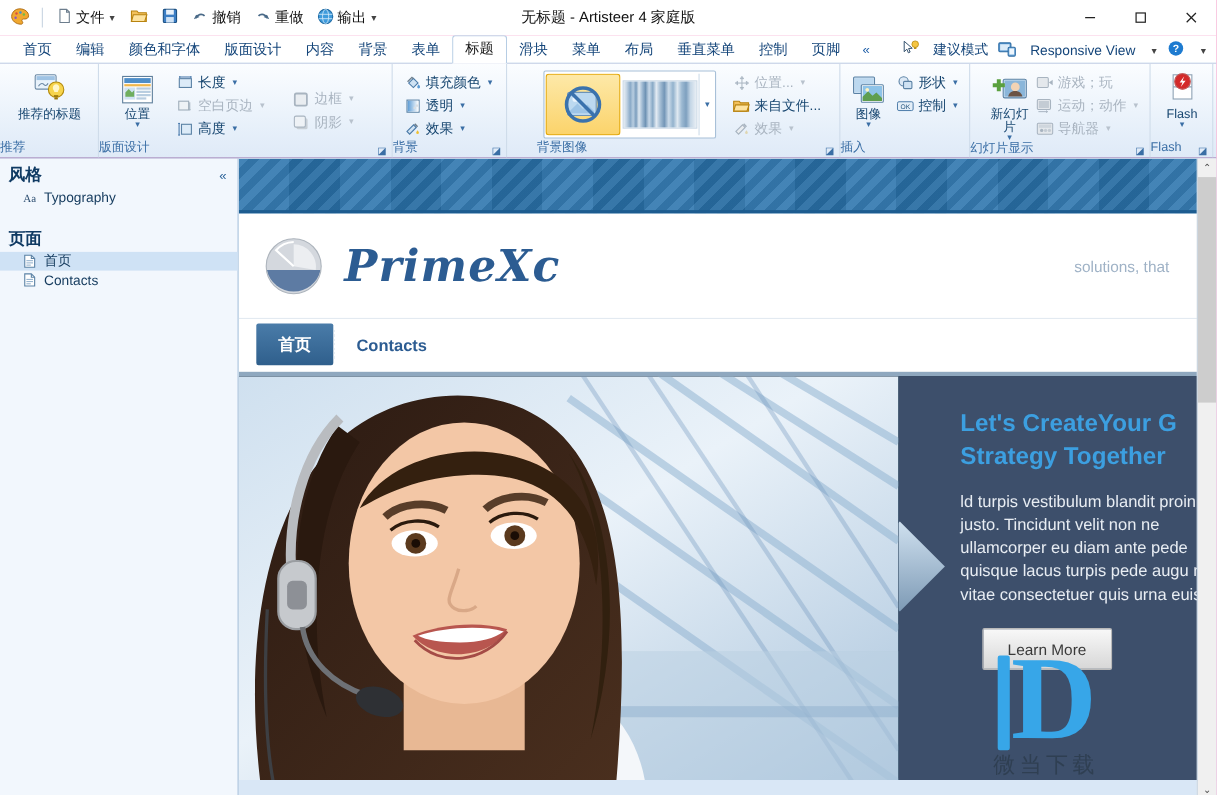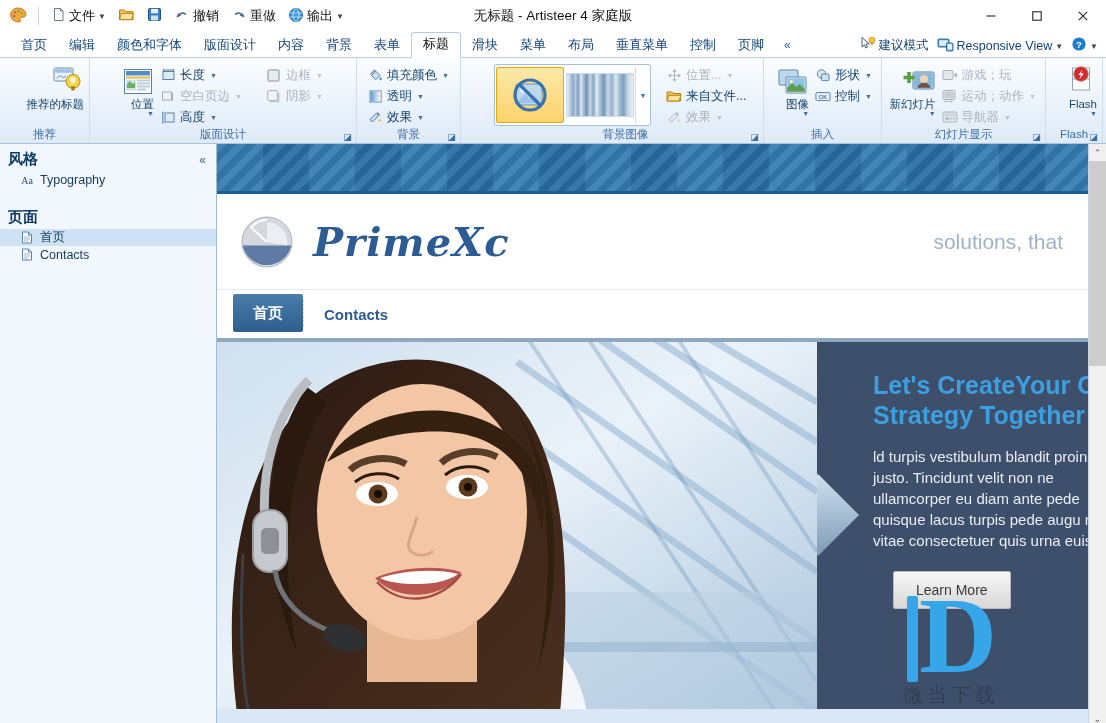--- a/index.html
+++ b/index.html
@@ -22,32 +22,32 @@
   .wbtn{width:46px;height:32px;display:flex;align-items:center;justify-content:center;font-size:14px;color:#222;cursor:default;}
 
   
   .tabstrip{height:25px;background:#ffffff;display:flex;align-items:flex-end;position:relative;
     border-bottom:1px solid #b6cde4;padding-left:10px;}
   .rtab{padding:0 11px;height:24px;line-height:24px;font-size:13px;color:#14457a;cursor:default;white-space:nowrap;}
   .rtab.active{background:#fff;border:1px solid #b6cde4;border-bottom:1px solid #fff;
     border-radius:3px 3px 0 0;position:relative;top:1px;height:24px;line-height:22px;color:#111;}
   .rtab.chev{color:#1f5fa8;padding:0 9px;font-size:12px;}
   .tabs-right{margin-left:auto;display:flex;align-items:center;gap:8px;padding-right:8px;padding-bottom:2px;}
-  .tr-item{display:inline-flex;align-items:center;gap:3px;font-size:12.5px;color:#14457a;cursor:default;white-space:nowrap;margin-top:35px;}
+  .tr-item{display:inline-flex;align-items:center;gap:13px;font-size:12.5px;color:#14457a;cursor:default;white-space:nowrap;margin-top:35px;}
 
   
   .ribbon{height:85px;background:linear-gradient(#fbfdff,#e7f0fa 68%,#dfeaf7);
     border-bottom:1px solid #a9c3dd;display:flex;align-items:stretch;position:relative;}
   .rgroup{position:relative;display:flex;flex-direction:column;padding:3px 0 0 0;}
   .rgroup + .rgroup{border-left:1px solid #cfdcea;}
   .rg-body{flex:1;display:flex;align-items:flex-start;padding:2px 5px 0 6px;gap:2px;}
-  .rg-title{height:15px;line-height:13px;text-align:center;font-size:11.5px;color:#3a6ea5;position:relative;}
+  .rg-title{height:15px;line-height:13px;text-align:left;font-size:11.5px;color:#3a6ea5;position:relative;}
   .rg-dialog{position:absolute;right:4px;bottom:1px;width:9px;height:9px;font-size:9px;color:#3a6ea5;line-height:9px;}
 
-  .bigbtn{width:72px;display:flex;flex-direction:column;align-items:flex-end;gap:1px;padding:2px 0 0;cursor:default;border-radius:3px;}
+  .bigbtn{width:72px;display:flex;flex-direction:column;align-items:center;gap:1px;padding:2px 0 0;cursor:default;border-radius:3px;}
   .bigbtn .ic{height:32px;display:flex;align-items:flex-end;justify-content:center;}
   .bigbtn .lb{font-size:11.5px;color:#16456f;text-align:center;line-height:12px;}
   .bigbtn .dd{font-size:7px;color:#3a6ea5;line-height:6px;}
 
   .smallcol{display:flex;flex-direction:column;gap:1px;padding-top:2px;}
   .smallbtn{display:flex;align-items:center;gap:4px;height:20px;padding:0 4px;border-radius:3px;cursor:default;white-space:nowrap;font-size:12.5px;color:#16456f;}
   .smallbtn.dis{color:#a9b4c0;}
   .sb-ic{width:16px;height:16px;display:flex;align-items:center;justify-content:center;flex:0 0 16px;}
   .sb-dd{font-size:7px;color:#3a6ea5;margin-left:1px;}
   .smallbtn.dis .sb-dd{color:#b8c2cd;}
@@ -76,32 +76,32 @@
   .page-topbar{height:50px;background:#2b74ad;position:relative;overflow:hidden;}
   .page-topbar:before{content:"";position:absolute;inset:0;
     background:repeating-linear-gradient(135deg,rgba(255,255,255,.07) 0 7px,rgba(0,0,0,.07) 7px 14px),
                repeating-linear-gradient(90deg,rgba(255,255,255,.05) 0 46px,rgba(0,0,0,.06) 46px 92px);}
   .page-topbar:after{content:"";position:absolute;left:0;right:0;bottom:0;height:3px;background:#1d5c90;}
   .page-header{height:95px;display:flex;align-items:center;padding:0 22px;background:#fff;}
   .logo{display:flex;align-items:center;gap:18px;}
   .logo-mark{width:56px;height:56px;position:relative;}
   .logo-text{font-family:"DejaVu Serif","Liberation Serif",serif;font-style:italic;font-weight:bold;
     font-size:40px;color:#2c5c92;letter-spacing:1px;}
-  .slogan{margin-left:auto;font-size:21px;color:#9fb2c6;white-space:nowrap;padding-right:6px;}
+  .slogan{margin-left:auto;font-size:14px;color:#9fb2c6;white-space:nowrap;padding-right:6px;}
   .navbar{height:48px;border-top:1px solid #e3eaf1;border-bottom:4px solid #8fa8bf;background:#fff;
     display:flex;align-items:stretch;padding:0 16px;}
   .nav-tab{display:flex;align-items:center;padding:0 20px;font-size:15px;font-weight:bold;color:#2c5c92;cursor:default;}
   .nav-tab.active{background:linear-gradient(#4a7ca9,#2f5f8c);color:#fff;margin:4px 0 6px;border-radius:2px;}
   .nav-div{width:1px;margin:10px 0;background:repeating-linear-gradient(#c9d6e3 0 2px,transparent 2px 4px);}
   .slider{position:relative;height:372px;overflow:hidden;background:#0d2a44;}
   .slide-photo{position:absolute;left:0;top:0;width:600px;height:372px;overflow:hidden;}
   .slide-panel{position:absolute;right:0;top:0;width:274px;height:372px;background:#3d4f6b;padding:28px 0 0 56px;box-sizing:border-box;overflow:hidden;}
   .slide-arrow{position:absolute;left:-28px;top:144px;width:58px;height:58px;transform:rotate(45deg);
     background:linear-gradient(135deg,#cfe0ef,#7d9ab5);}
-  .slide-h2{font-size:25px;font-weight:bold;color:#3c9fe0;line-height:30px;margin:0 0 16px;white-space:nowrap;}
+  .slide-h2{font-size:22px;font-weight:bold;color:#3c9fe0;line-height:30px;margin:0 0 16px;white-space:nowrap;}
   .slide-p{font-size:15px;color:#e8edf3;line-height:21px;margin:0 0 20px;width:260px;}
   .slide-btn{display:inline-block;background:linear-gradient(#f8f8f8,#d7d7d7);border:1px solid #b9b9b9;
     border-radius:2px;padding:10px 22px;font-size:14px;color:#3a3a3a;cursor:default;margin-left:20px;}
 
   
   .wm{position:absolute;right:28px;bottom:6px;width:180px;height:120px;pointer-events:none;}
   .wm-d{position:absolute;left:36px;top:0;font-size:108px;line-height:96px;font-weight:bold;color:#37a6e8;
     font-family:"Liberation Serif",serif;}
   .wm-bar{position:absolute;left:24px;top:8px;width:11px;height:86px;background:#37a6e8;border-radius:2px;}
   .wm-cn{position:absolute;left:20px;top:94px;font-size:20px;font-weight:normal;color:#2f3f52;letter-spacing:4px;}
@@ -333,21 +333,21 @@
               <svg width="15" height="15" viewBox="0 0 15 15">
                   <path d="M1.8 2.2v10.6M1 2.2h1.6M1 12.8h1.6" stroke="#3a6ea5" stroke-width=".9" fill="none"></path>
                   <rect x="4" y="3" width="9" height="9" fill="#dcebf8" stroke="#5b82a5"></rect>
                 </svg>
             </span>
             <span>高度</span>
             <span class="sb-dd">▼</span>
           </div>
         </div>
 
-        <div class="smallcol" style="margin-left:14px;">
+        <div class="smallcol" style="margin-left:14px;margin-top:15px;">
           <div class="smallbtn dis">
             <span class="sb-ic">
               <svg width="15" height="15" viewBox="0 0 15 15">
                   <rect x="2" y="2" width="11" height="11" rx="1.5" fill="#e9edf1" stroke="#a8b4c0" stroke-width="1.6"></rect>
                 </svg>
             </span>
             <span>边框</span>
             <span class="sb-dd">▼</span>
           </div>
           <div class="smallbtn dis">
@@ -516,21 +516,21 @@
             <span>控制</span>
             <span class="sb-dd">▼</span>
           </div>
         </div>
       </div>
       <div class="rg-title">插入</div>
     </div>
 
     <div class="rgroup" style="width:163px;">
       <div class="rg-body">
-        <div class="bigbtn" style="width:62px;">
+        <div class="bigbtn" style="width:62px;margin-left:12px;">
           <span class="ic">
             <svg width="34" height="30" viewBox="0 0 34 30">
               <rect x="11" y="5" width="21" height="17" rx="1.5" fill="#cfe2f3" stroke="#5b82a5"></rect>
               <rect x="12.2" y="6.2" width="18.6" height="14.6" fill="#8ab6da"></rect>
               <circle cx="22" cy="12" r="4" fill="#f2d3b4"></circle>
               <path d="M15.5 20.8c.8-3.4 3.3-5 6.5-5s5.7 1.6 6.5 5z" fill="#6b5344"></path>
               <path d="M4 4v11M-1.5 9.5h11" stroke="#5aa03e" stroke-width="3.6" transform="translate(3,1)"></path>
             </svg>
           </span>
           <span class="lb">新幻灯片</span>

